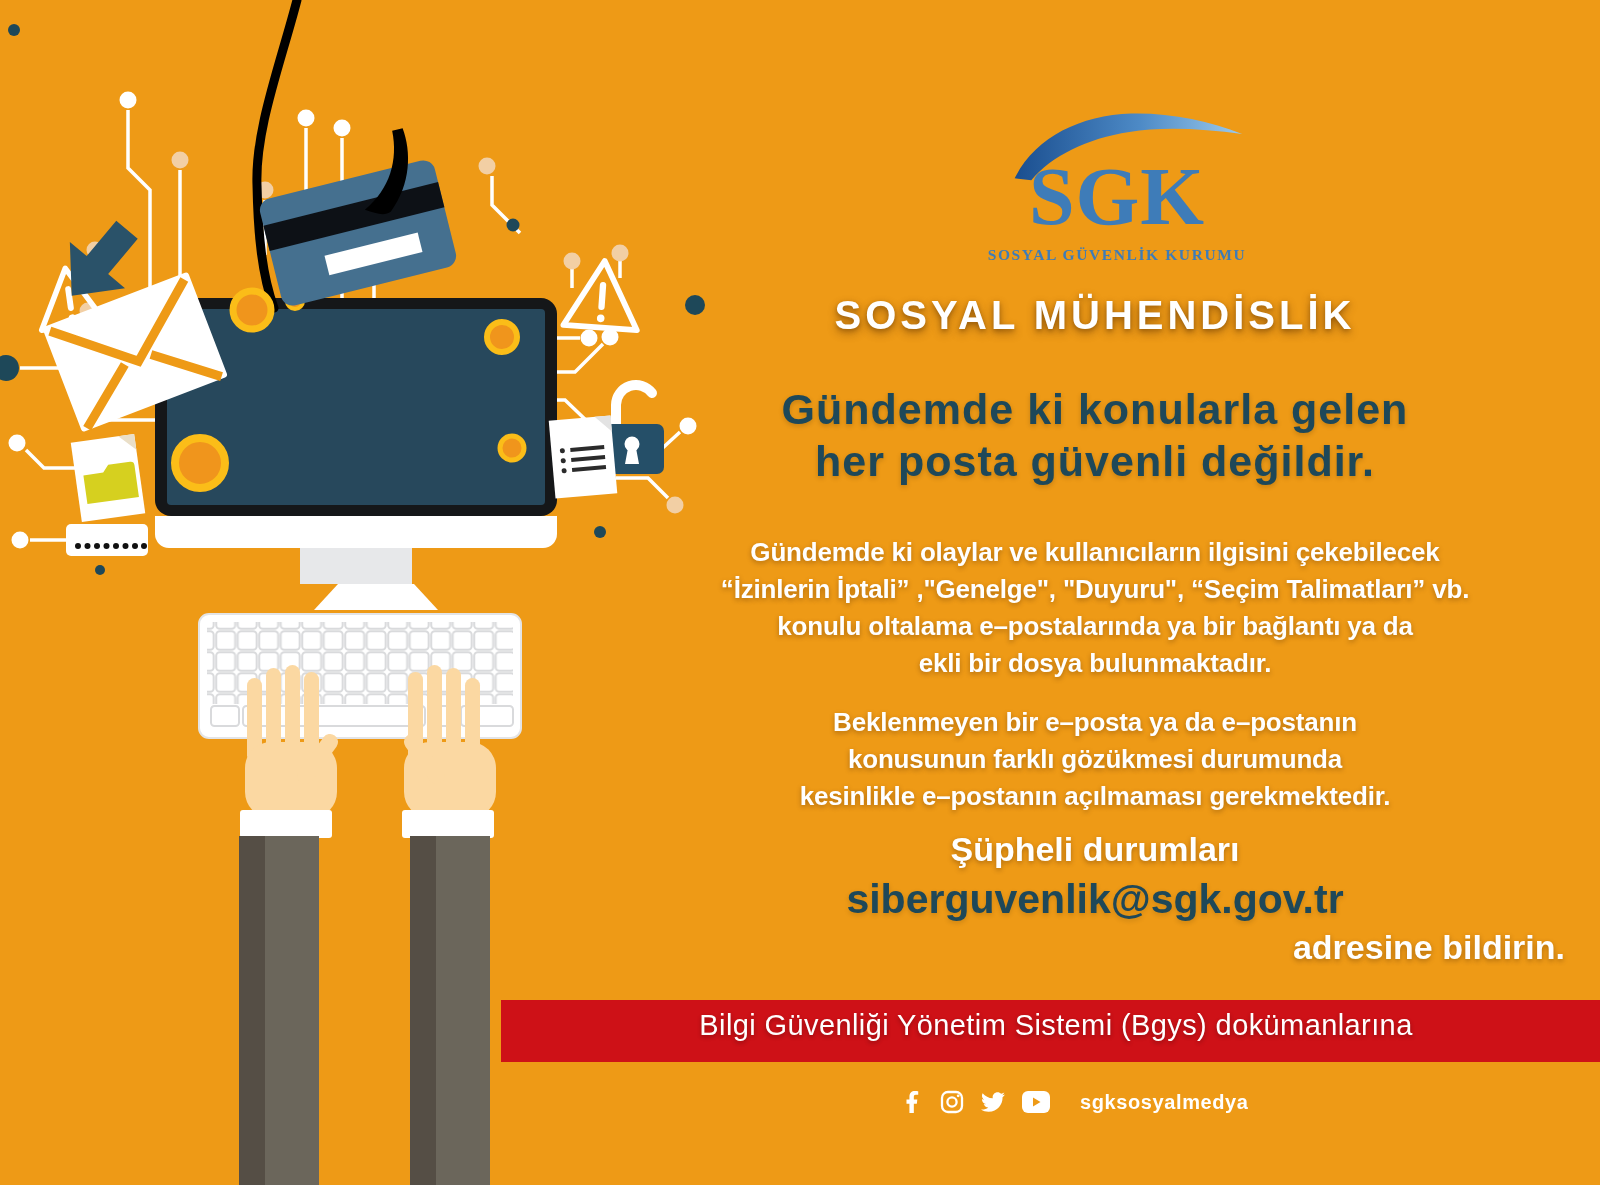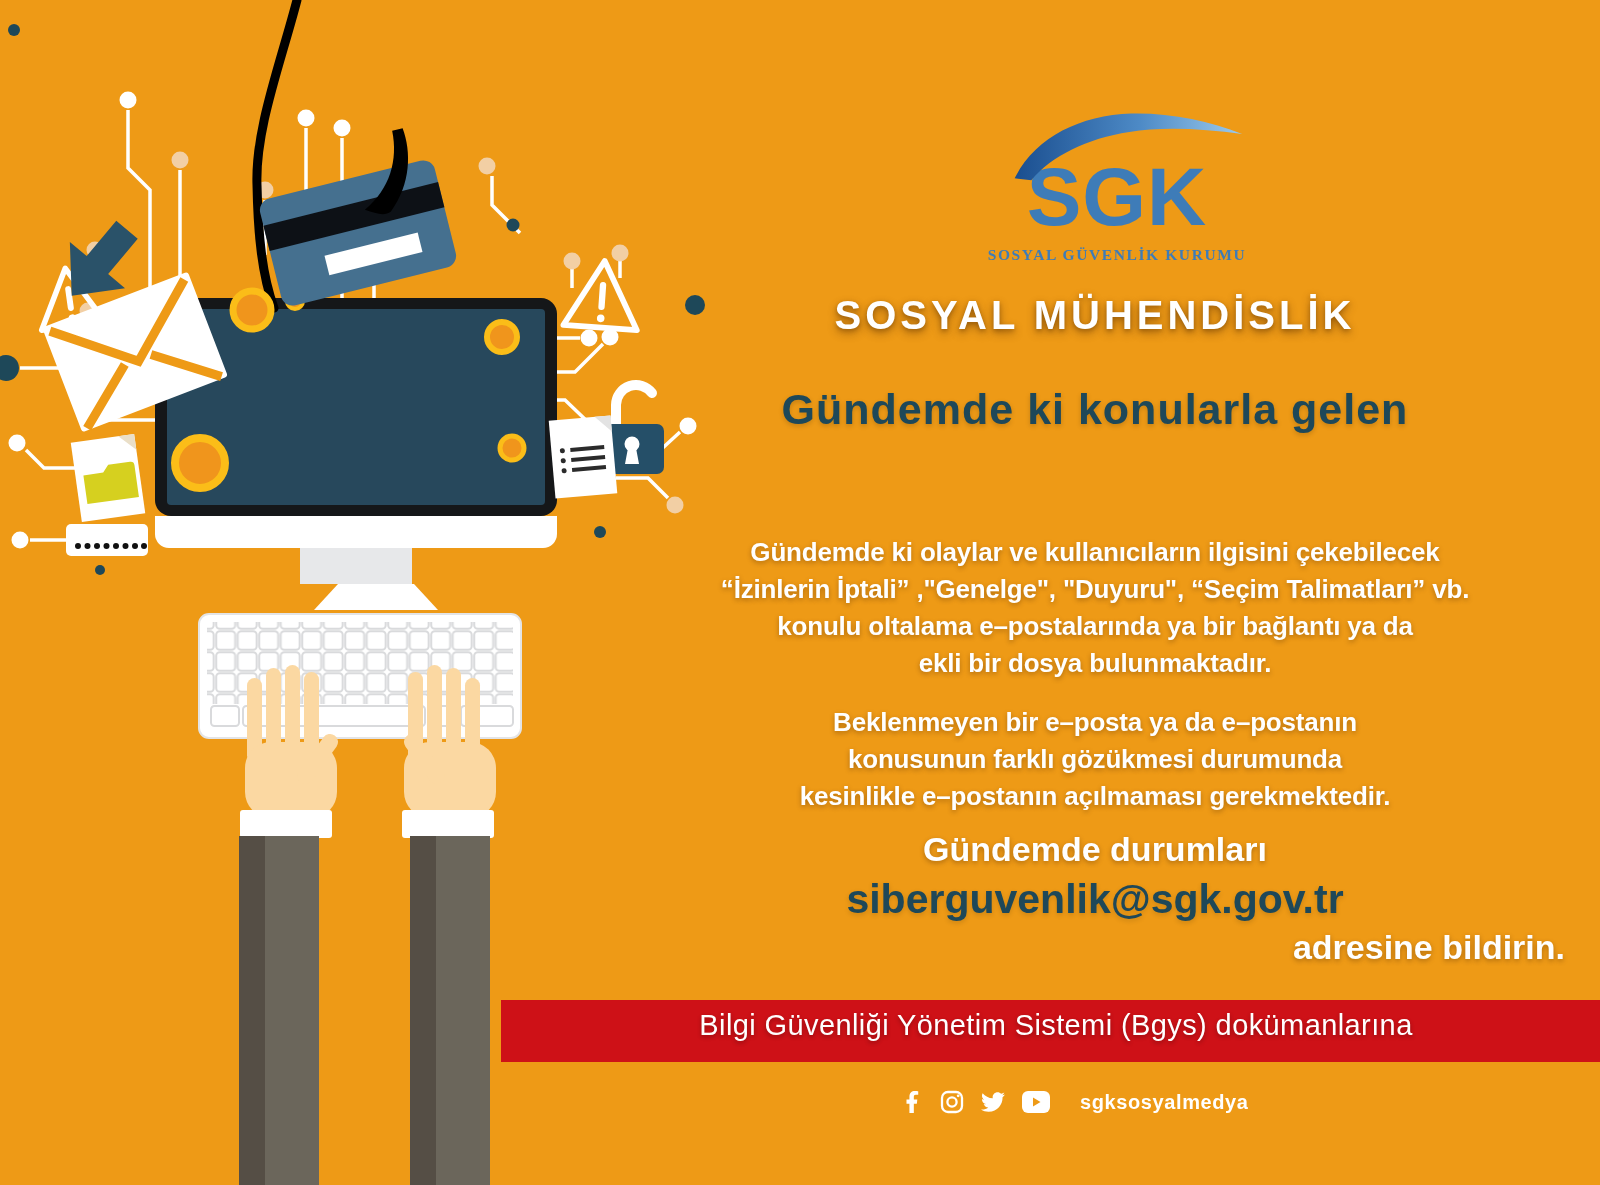--- a/index.html
+++ b/index.html
@@ -7,21 +7,21 @@
     position:relative;width:1600px;height:1185px;overflow:hidden;
     background:#EE9A16;
     font-family:"Liberation Sans","DejaVu Sans",sans-serif;
   }
   .illustration{position:absolute;left:0;top:0;}
   
   .right-col{position:absolute;left:625px;top:0;width:940px;text-align:center;}
   .logo-block{position:absolute;top:108px;left:0;width:100%;transform:translateX(22px);}
   .logo-swoosh{display:block;margin:0 auto -26px auto;transform:translateX(10px);}
   .logo-acronym{
-    font-family:Liberation Sans, sans-serif;font-weight:bold;
+    font-family:Liberation Serif, serif;font-weight:bold;
     font-size:82px;color:#3E7CB8;line-height:1.0;letter-spacing:1px;
   }
   .logo-sub{
     font-family:"Liberation Serif","DejaVu Serif",serif;font-weight:bold;
     font-size:15.5px;color:#3E7CB8;letter-spacing:1.6px;margin-top:8px;
   }
   .main-title{
     position:absolute;top:293px;left:0;width:100%;
     font-size:40px;font-weight:bold;color:#FFFFFF;letter-spacing:4px;
     text-shadow:0 4px 10px rgba(80,40,0,.45),0 2px 4px rgba(80,40,0,.35);
@@ -271,36 +271,37 @@
         <path d="M8,76 C30,32 78,8 134,6 C176,5 218,14 254,28 C210,22 166,20 132,26 C86,33 48,52 26,78 Z" fill="url(#swooshGrad)"></path>
       </svg>
       <div class="logo-acronym">SGK</div>
       <div class="logo-sub">SOSYAL GÜVENLİK KURUMU</div>
     </div>
 
     <div class="main-title">SOSYAL MÜHENDİSLİK</div>
 
     <div class="sub-title">
       <div>Gündemde ki konularla gelen</div>
+      <div>her posta güvenli değildir.</div>
     </div>
 
     <div class="para para-1">
       <div>Gündemde ki olaylar ve kullanıcıların ilgisini çekebilecek</div>
       <div>“İzinlerin İptali” ,"Genelge", "Duyuru", “Seçim Talimatları” vb.</div>
       <div>konulu oltalama e–postalarında ya bir bağlantı ya da</div>
       <div>ekli bir dosya bulunmaktadır.</div>
     </div>
 
     <div class="para para-2">
       <div>Beklenmeyen bir e–posta ya da e–postanın</div>
       <div>konusunun farklı gözükmesi durumunda</div>
       <div>kesinlikle e–postanın açılmaması gerekmektedir.</div>
     </div>
 
-    <div class="contact-lead">Gündemde durumları</div>
+    <div class="contact-lead">Şüpheli durumları</div>
     <div class="contact-email">siberguvenlik@sgk.gov.tr</div>
     <div class="contact-tail">adresine bildirin.</div>
   </div>
 
   <div class="banner">
     <div class="banner-line1">Bilgi Güvenliği Yönetim Sistemi (Bgys) dokümanlarına</div>
   </div>
 
   <div class="social">
     <span class="icon">

